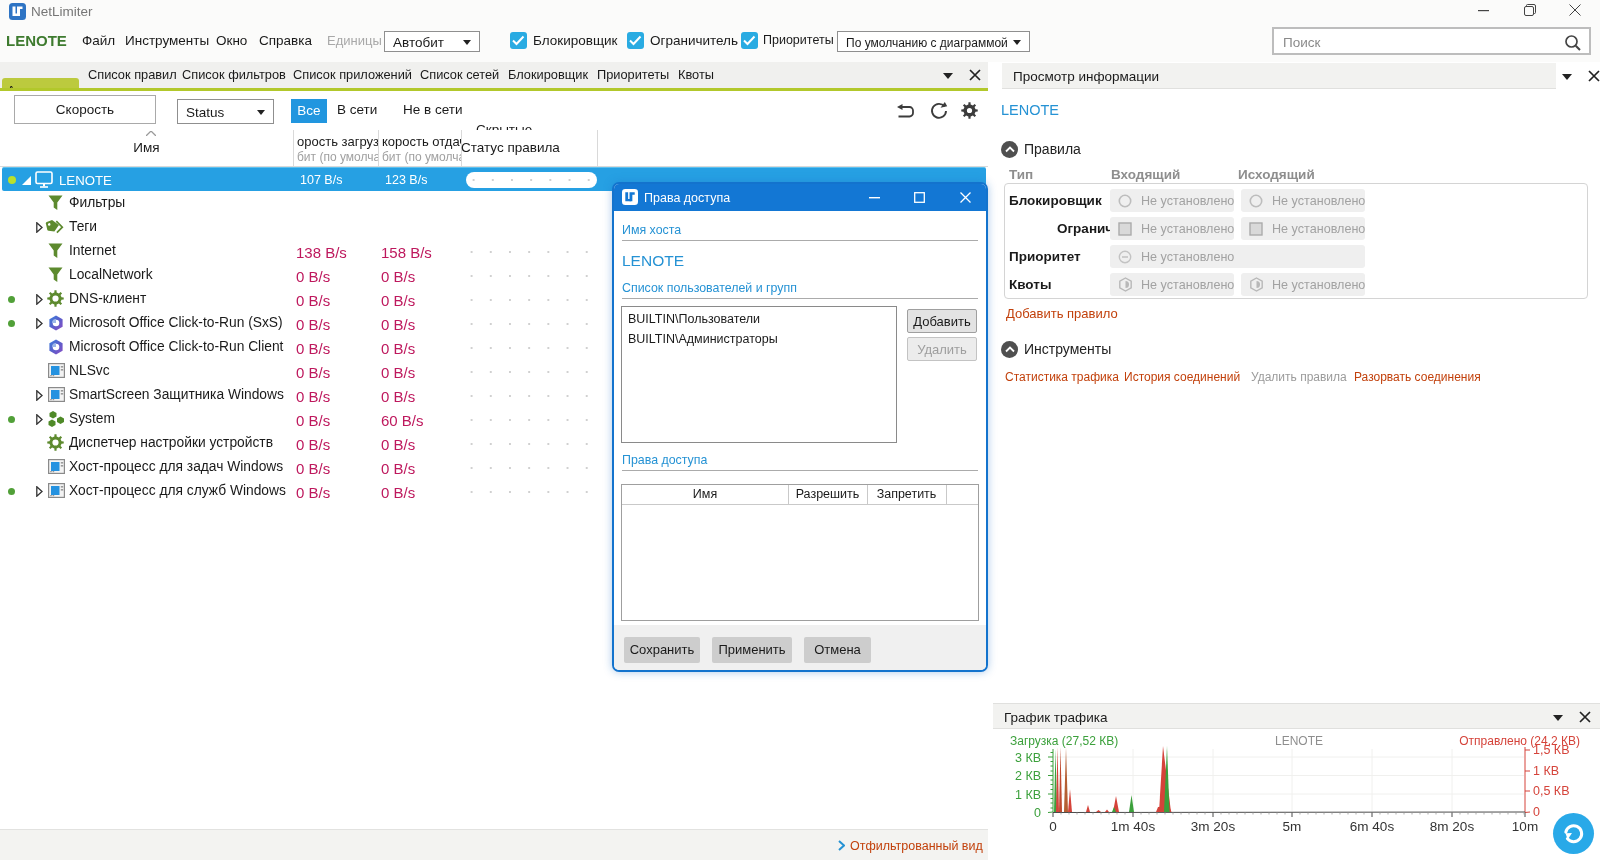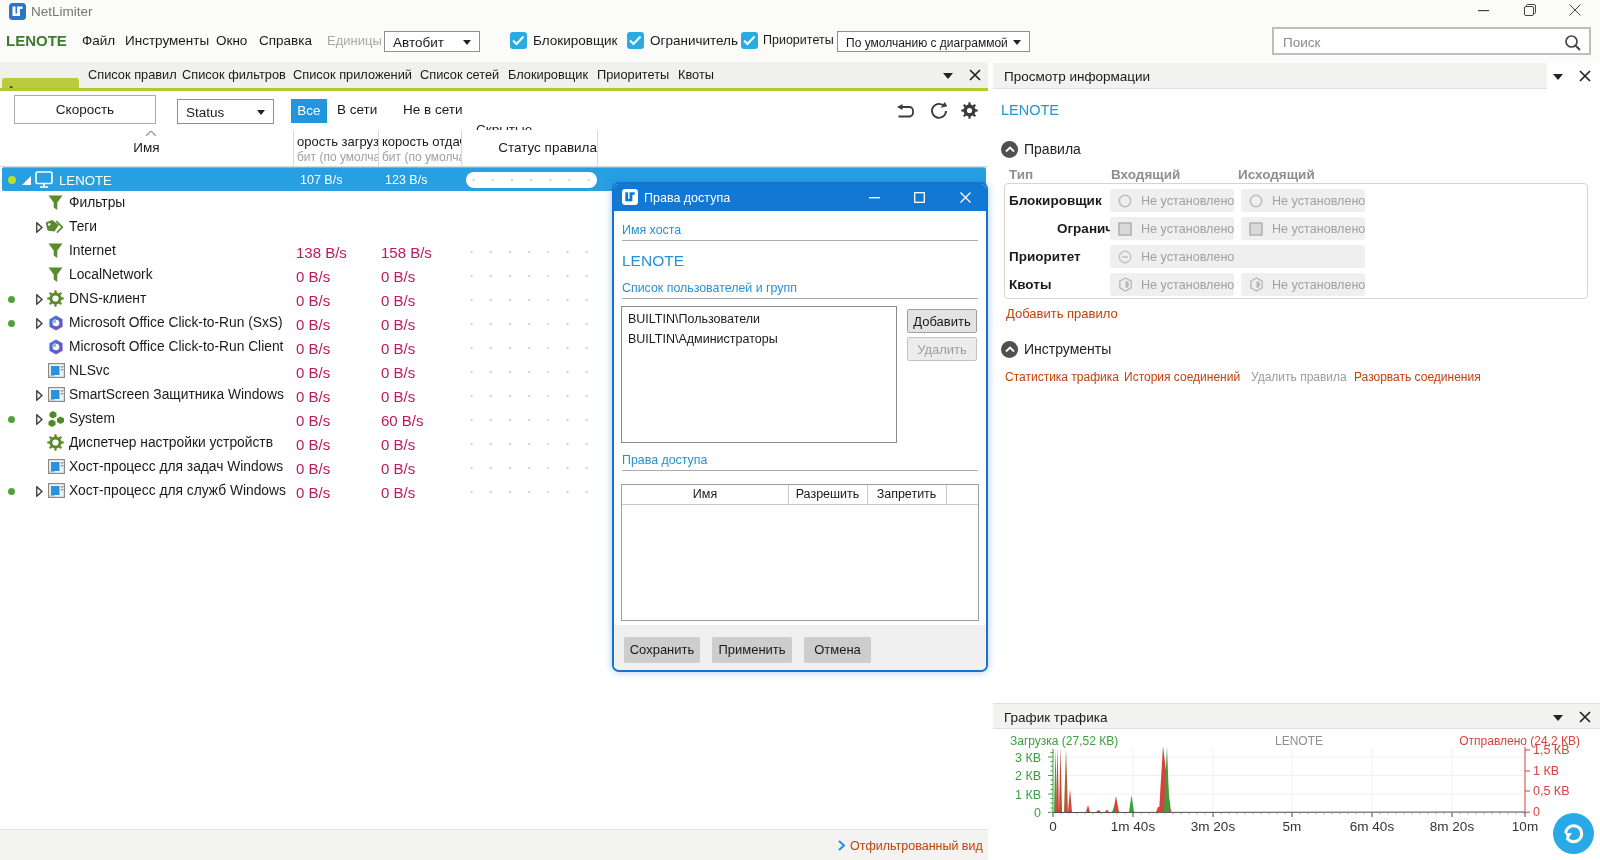--- a/index.html
+++ b/index.html
@@ -175,21 +175,21 @@
       <path d="M0 5 L5 0 L10 5" fill="none" stroke="#9a9a9a" stroke-width="1.3"></path>
     </svg>
   <div class="abs" style="left:0;top:10px;width:293px;text-align:center;font-size:13.5px;">Имя</div>
   <div class="abs colsep" style="left:293px;"></div>
   <div class="abs" style="left:297px;top:4px;width:81px;overflow:hidden;font-size:13px;white-space:nowrap;">орость загруз</div>
   <div class="abs" style="left:297px;top:20px;width:81px;overflow:hidden;font-size:12px;color:#a0a0a0;white-space:nowrap;">бит (по умолча</div>
   <div class="abs colsep" style="left:378px;"></div>
   <div class="abs" style="left:382px;top:4px;width:79px;overflow:hidden;font-size:13px;white-space:nowrap;">корость отдач</div>
   <div class="abs" style="left:382px;top:20px;width:79px;overflow:hidden;font-size:12px;color:#a0a0a0;white-space:nowrap;">бит (по умолча</div>
   <div class="abs colsep" style="left:461px;"></div>
-  <div class="abs" style="left:461px;top:10px;width:136px;text-align:right;font-size:13.5px;">Статус правила</div>
+  <div class="abs" style="left:461px;top:10px;width:136px;text-align:left;font-size:13.5px;">Статус правила</div>
   <div class="abs colsep" style="left:597px;"></div>
 </div>
 
 <div id="rows" class="abs">
 
   <div class="abs" style="left:2px;top:0px;width:984px;height:24px;background:#26a0e3;border-radius:2px;border-top:1px solid #5cc0ef;box-sizing:border-box;">
     <div class="abs" style="left:6px;top:8px;width:8px;height:8px;border-radius:50%;background:#b9e02c;"></div>
     <svg class="abs" style="left:20px;top:8px" width="9" height="9" viewBox="0 0 9 9">
         <path d="M9 0 L9 9 L0 9 Z" fill="#fff"></path>
       </svg>
@@ -391,21 +391,21 @@
 
 <div id="bottombar" class="abs">
   <svg class="abs" style="left:838px;top:10px" width="7" height="11" viewBox="0 0 7 11">
       <path d="M1 1 L6 5.5 L1 10" fill="none" stroke="#2592d4" stroke-width="2"></path>
     </svg>
   <div class="abs blue" style="left:850px;top:9px;font-size:12.5px;white-space:nowrap;">Отфильтрованный вид</div>
 </div>
 
 <div id="rightpanel" class="abs" style="left:993px;top:62px;width:607px;height:798px;background:#fff;">
 
-  <div class="abs phead" style="left:0;top:1px;width:554px;height:26px;">
+  <div class="abs phead" style="left:9px;top:1px;width:554px;height:26px;">
     <div class="abs" style="left:11px;top:6px;font-size:13.5px;">Просмотр информации</div>
     <div class="abs" style="left:560px;top:11px;width:0;height:0;border-left:5px solid transparent;border-right:5px solid transparent;border-top:6px solid #222;"></div>
     <svg class="abs" style="left:586px;top:7px" width="12" height="12" viewBox="0 0 12 12">
         <path d="M1 1 L11 11 M11 1 L1 11" stroke="#222" stroke-width="1.7"></path>
       </svg>
   </div>
 
   <div class="abs" style="left:8px;top:40px;color:#2592d4;font-size:14.5px;">LENOTE</div>
 
   <div class="abs circbtn" style="left:8px;top:79px;">

